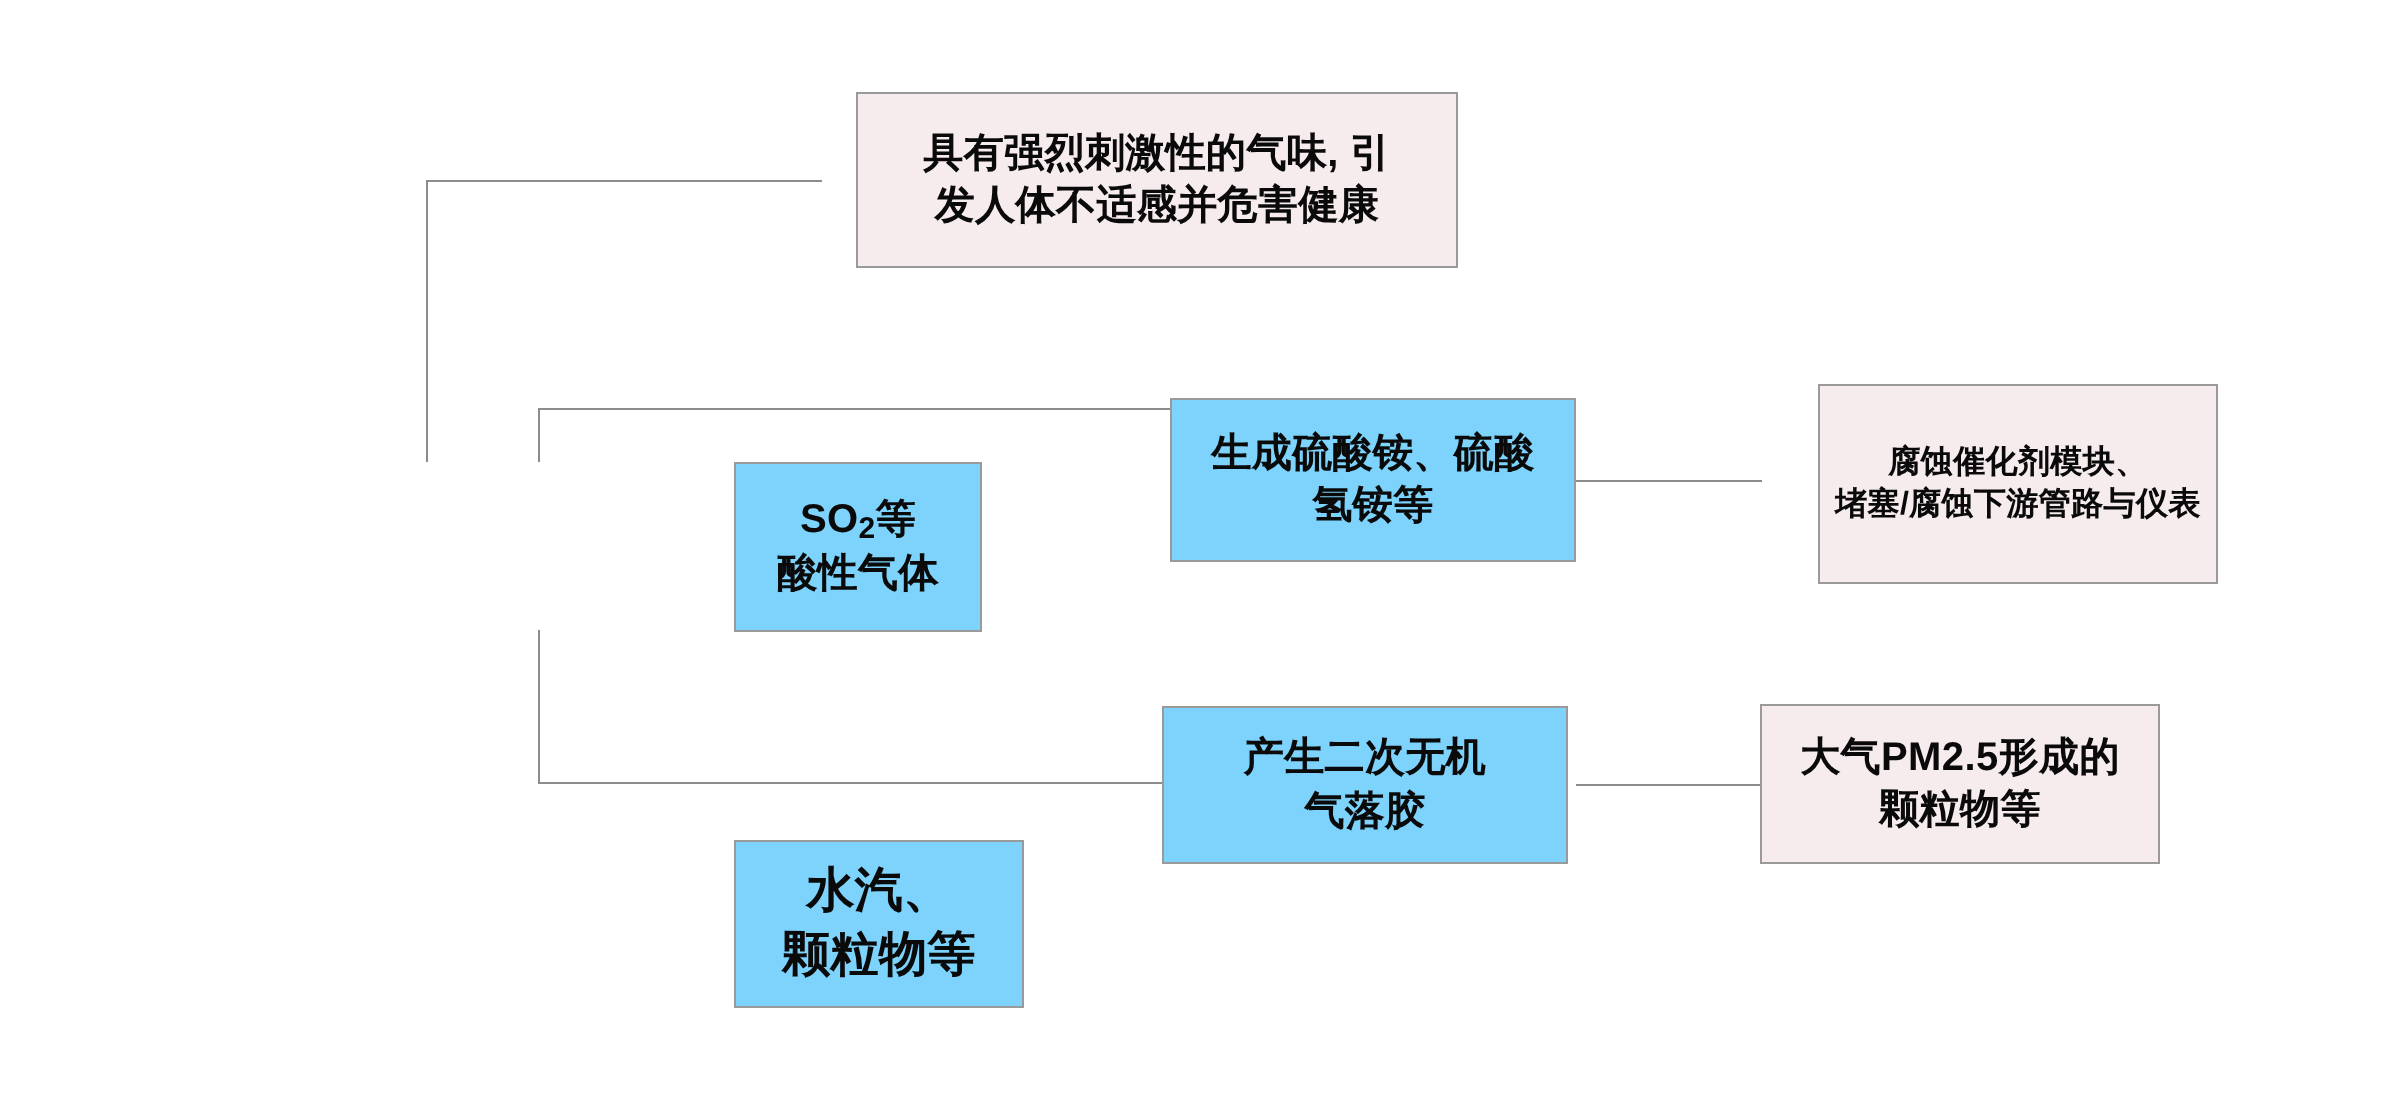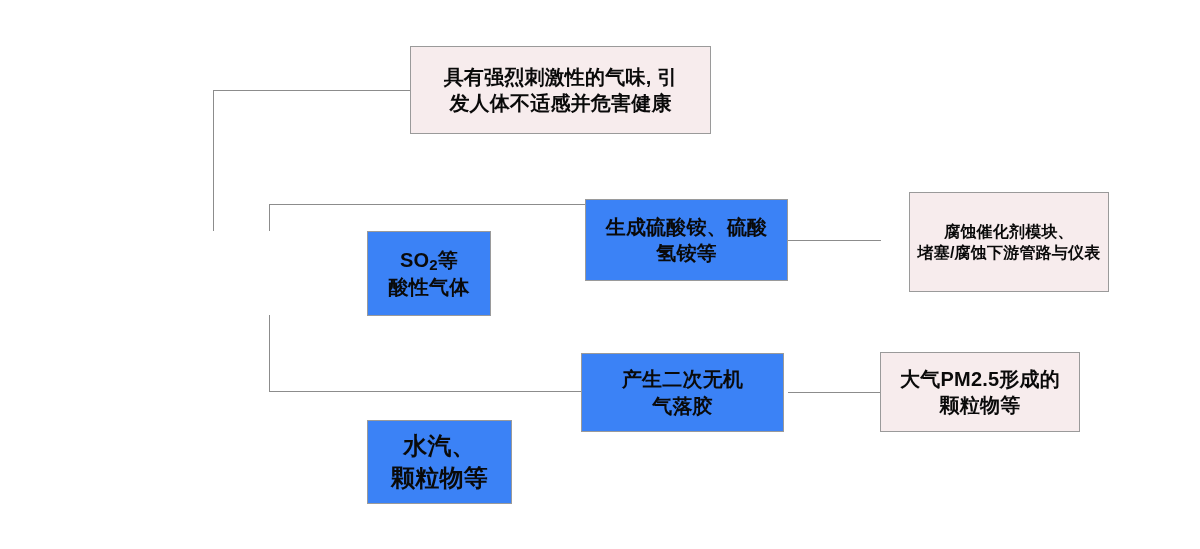--- a/index.html
+++ b/index.html
@@ -33,21 +33,21 @@
     color: #0a0a0a;
     line-height: 1.32;
     letter-spacing: 0.2px;
     z-index: 2;
   }
   .node .txt {
     display: block;
     white-space: pre-line;
     padding: 0 6px;
   }
-  .fill-gray { background: #3b82f6; }
+  .fill-gray { background: #7dd3fc; }
   .fill-pink { background: #f7eced; }
 
   
   #node-nh3 {
     left: 128px; top: 230px; width: 169px; height: 86px;
     font-size: 23px;
   }
   #node-nh3 .sub {
     font-size: 17px;
     vertical-align: baseline;
@@ -74,21 +74,21 @@
     left: 585px; top: 199px; width: 203px; height: 82px;
     font-size: 20px;
   }
   
   #node-aerosol {
     left: 581px; top: 353px; width: 203px; height: 79px;
     font-size: 20px;
   }
   
   #node-odor {
-    left: 410px; top: 46px; width: 301px; height: 88px;
+    left: 428px; top: 46px; width: 301px; height: 88px;
     font-size: 20px;
   }
   
   #node-corrosion {
     left: 909px; top: 192px; width: 200px; height: 100px;
     font-size: 16px;
   }
   
   #node-pm25 {
     left: 880px; top: 352px; width: 200px; height: 80px;

